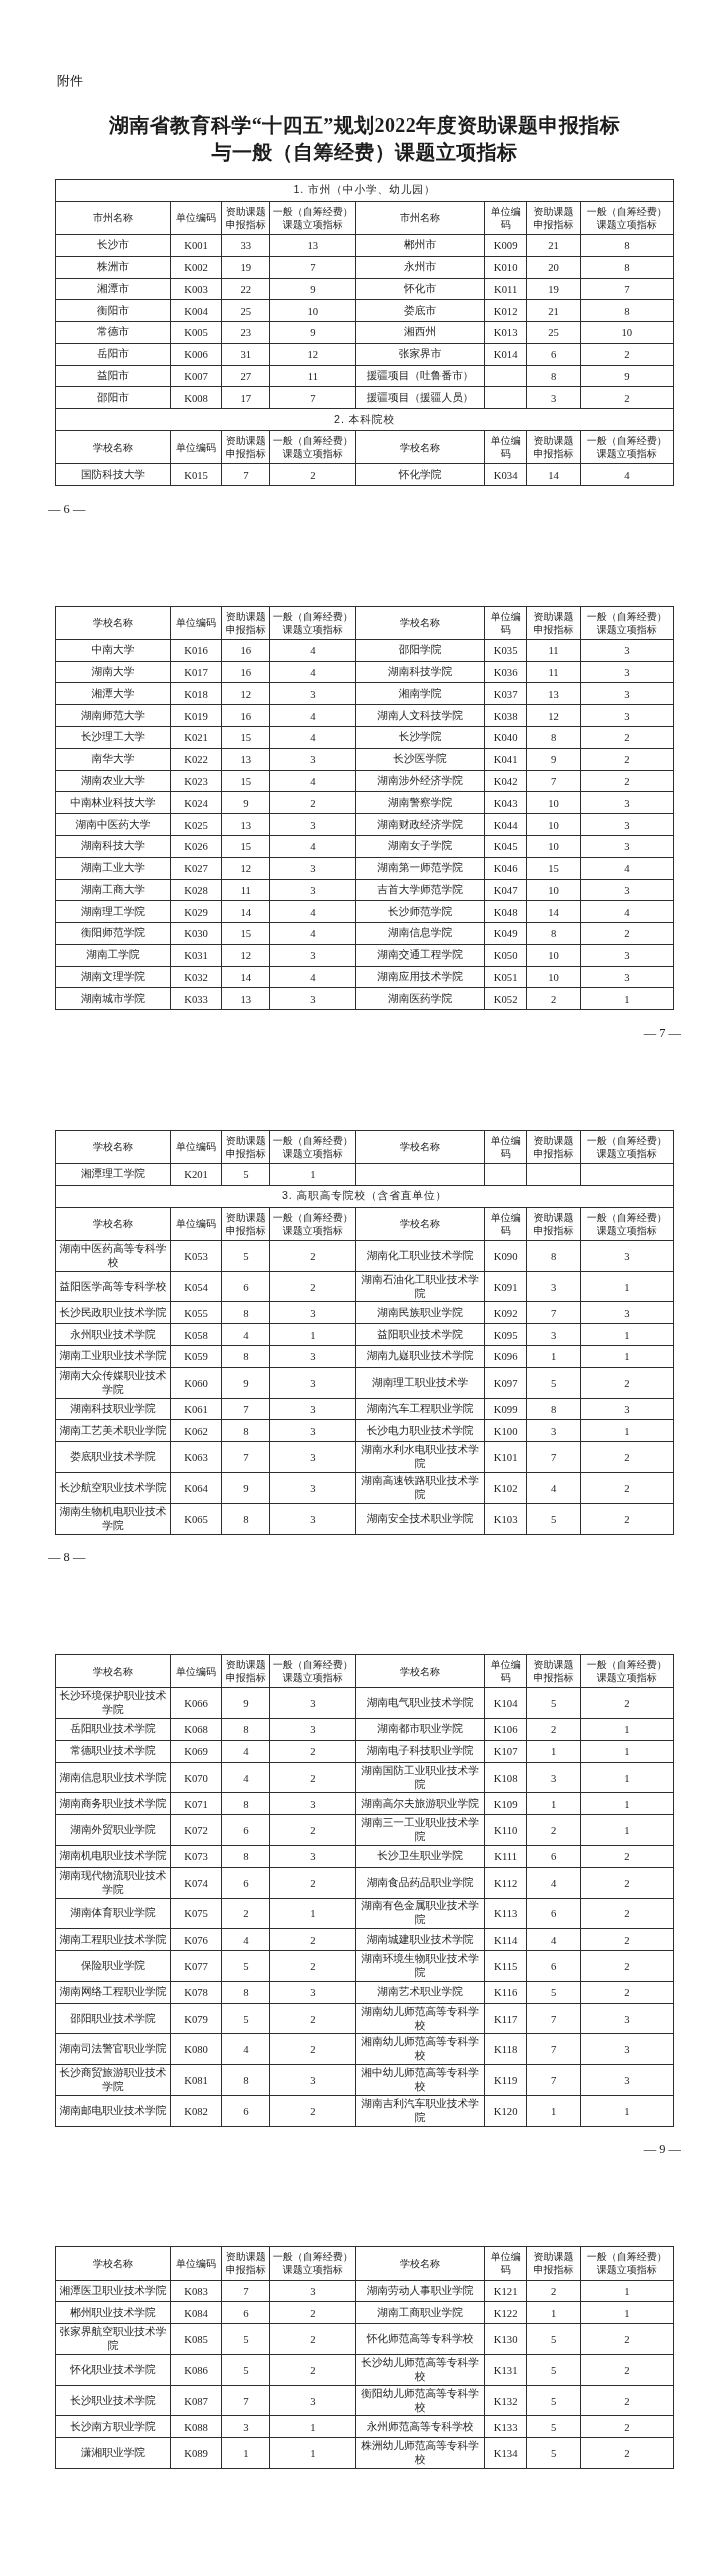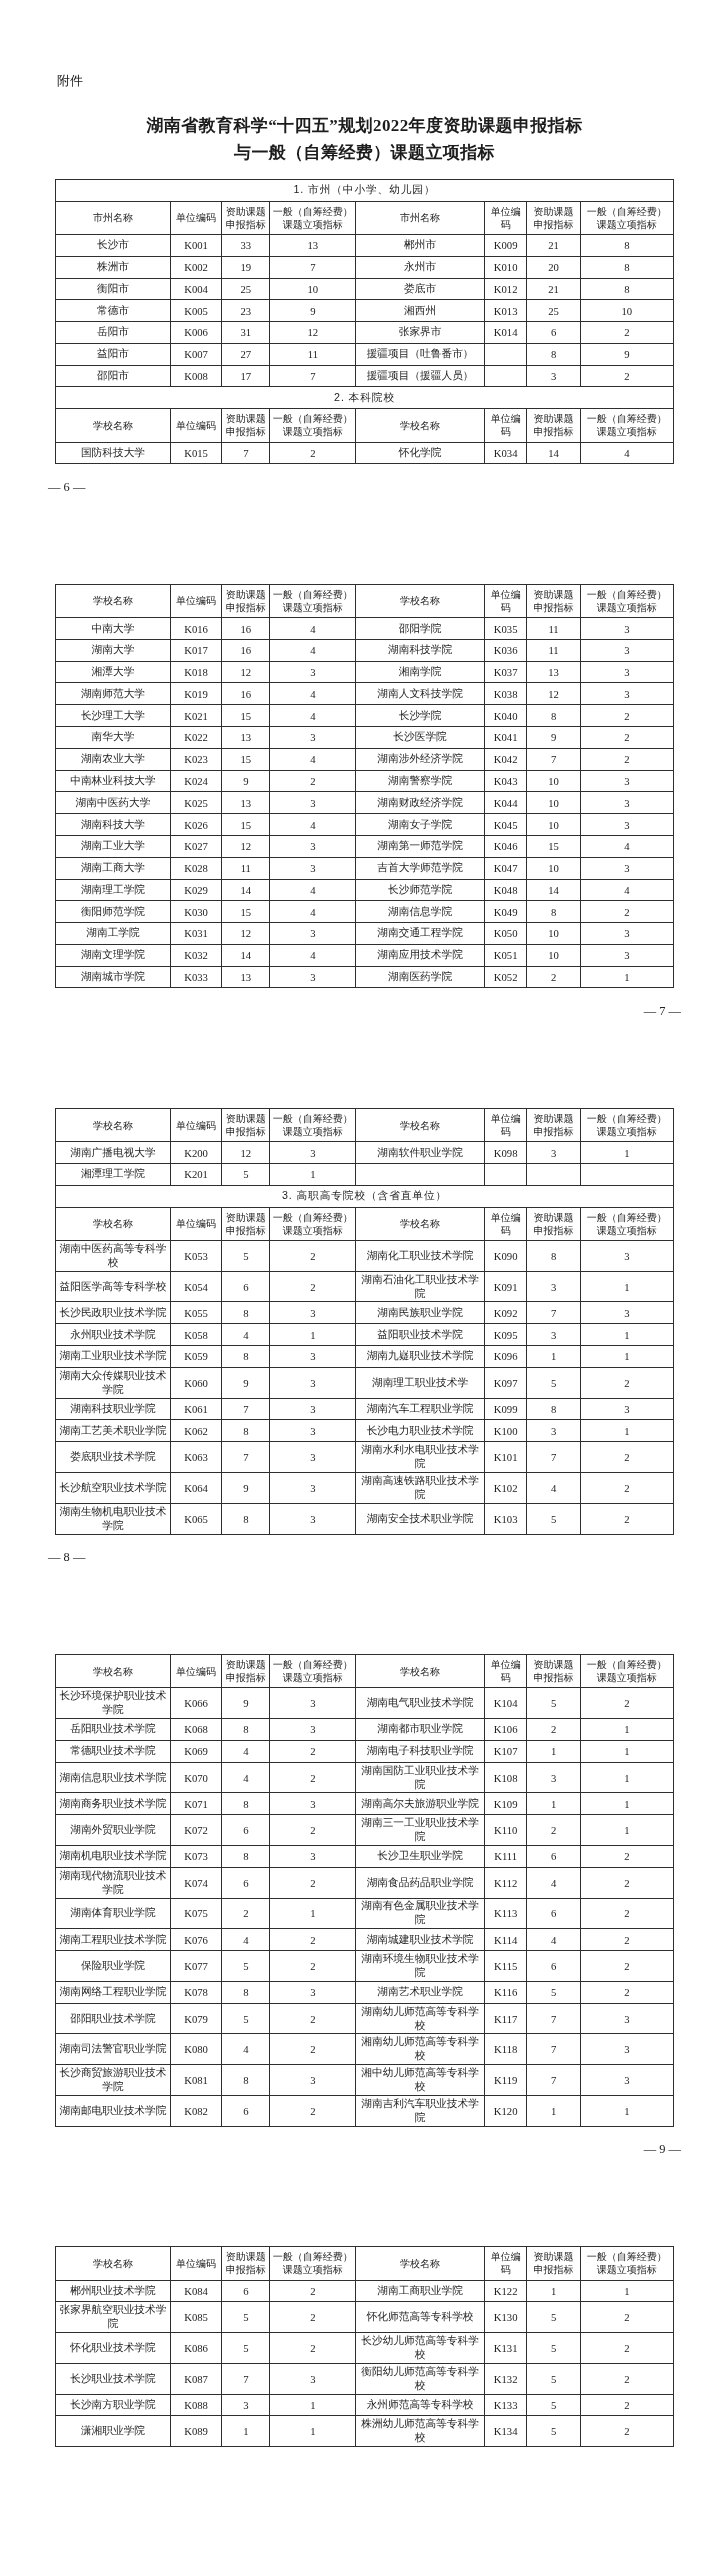--- a/index.html
+++ b/index.html
@@ -2,21 +2,21 @@
 <html lang="zh" style="font-size:13.7px"><head>
 <meta charset="utf-8">
 <style>
   html,body{margin:0;padding:0;background:#ffffff;}
   .doc{
     width:729px;min-height:2576px;background:#ffffff;margin:0 auto;
     font-family:"Liberation Serif", serif;color:#1c1c1c;
     padding-top:72px;box-sizing:border-box;overflow:hidden;
   }
   .attachment{margin-left:57px;font-size:13px;font-family:"Liberation Sans",sans-serif;}
-  .doc-title{margin-top:22px;text-align:center;font-weight:bold;font-size:17px;line-height:27.4px;letter-spacing:0.4px;}
+  .doc-title{margin-top:22px;text-align:center;font-weight:bold;font-size:20px;line-height:27.4px;letter-spacing:0.4px;}
   .content{margin:0 55px;}
   .page-block{margin-bottom:89px;}
   .page-block:last-child{margin-bottom:0;}
   table.doc-table{width:100%;border-collapse:collapse;table-layout:fixed;margin-top:12px;}
   table.doc-table td,table.doc-table th{
     border:0.9px solid #2e2e2e;font-weight:normal;
     font-size:10.7px;text-align:center;padding:0.9px 2.6px;height:19px;
     overflow:hidden;white-space:normal;word-break:break-all;
   }
   tr.header-row th{font-size:10px;line-height:1.3;height:29px;padding:1.7px 1.7px;}
@@ -79,20 +79,30 @@
               <td class="name-cell">株洲市</td>
               <td>K002</td>
               <td>19</td>
               <td>7</td>
               <td class="name-cell">永州市</td>
               <td>K010</td>
               <td>20</td>
               <td>8</td>
             </tr>
             <tr>
+              <td class="name-cell">湘潭市</td>
+              <td>K003</td>
+              <td>22</td>
+              <td>9</td>
+              <td class="name-cell">怀化市</td>
+              <td>K011</td>
+              <td>19</td>
+              <td>7</td>
+            </tr>
+            <tr>
               <td class="name-cell">衡阳市</td>
               <td>K004</td>
               <td>25</td>
               <td>10</td>
               <td class="name-cell">娄底市</td>
               <td>K012</td>
               <td>21</td>
               <td>8</td>
             </tr>
             <tr>
@@ -376,30 +386,20 @@
               <th>学校名称</th>
               <th>单位编码</th>
               <th>资助课题申报指标</th>
               <th>一般（自筹经费）课题立项指标</th>
               <th>学校名称</th>
               <th>单位编码</th>
               <th>资助课题申报指标</th>
               <th>一般（自筹经费）课题立项指标</th>
             </tr>
             <tr>
-              <td class="name-cell">湖南广播电视大学</td>
-              <td>K200</td>
-              <td>12</td>
-              <td>3</td>
-              <td class="name-cell">湖南软件职业学院</td>
-              <td>K098</td>
-              <td>3</td>
-              <td>1</td>
-            </tr>
-            <tr>
               <td class="name-cell">湘潭理工学院</td>
               <td>K201</td>
               <td>5</td>
               <td>1</td>
               <td class="name-cell"></td>
               <td></td>
               <td></td>
               <td></td>
             </tr>
             <tr>
@@ -733,20 +733,30 @@
               <th>学校名称</th>
               <th>单位编码</th>
               <th>资助课题申报指标</th>
               <th>一般（自筹经费）课题立项指标</th>
               <th>学校名称</th>
               <th>单位编码</th>
               <th>资助课题申报指标</th>
               <th>一般（自筹经费）课题立项指标</th>
             </tr>
             <tr>
+              <td class="name-cell">湘潭医卫职业技术学院</td>
+              <td>K083</td>
+              <td>7</td>
+              <td>3</td>
+              <td class="name-cell">湖南劳动人事职业学院</td>
+              <td>K121</td>
+              <td>2</td>
+              <td>1</td>
+            </tr>
+            <tr>
               <td class="name-cell">郴州职业技术学院</td>
               <td>K084</td>
               <td>6</td>
               <td>2</td>
               <td class="name-cell">湖南工商职业学院</td>
               <td>K122</td>
               <td>1</td>
               <td>1</td>
             </tr>
             <tr>

